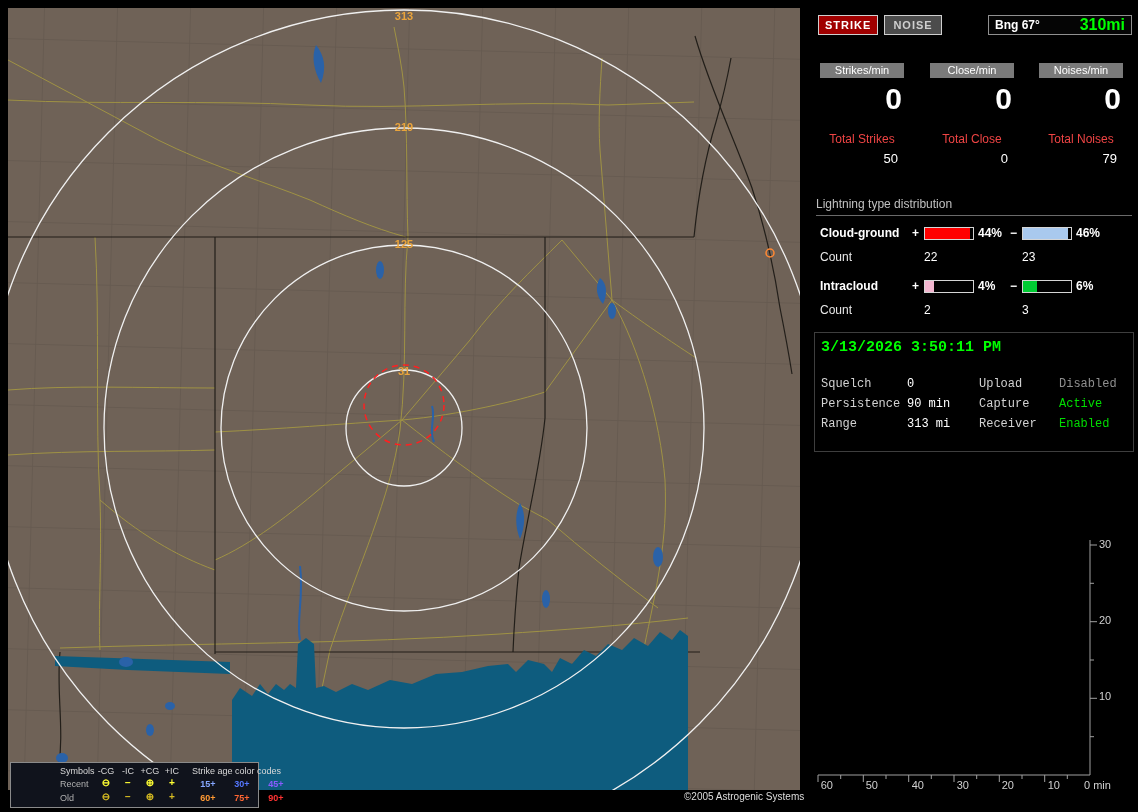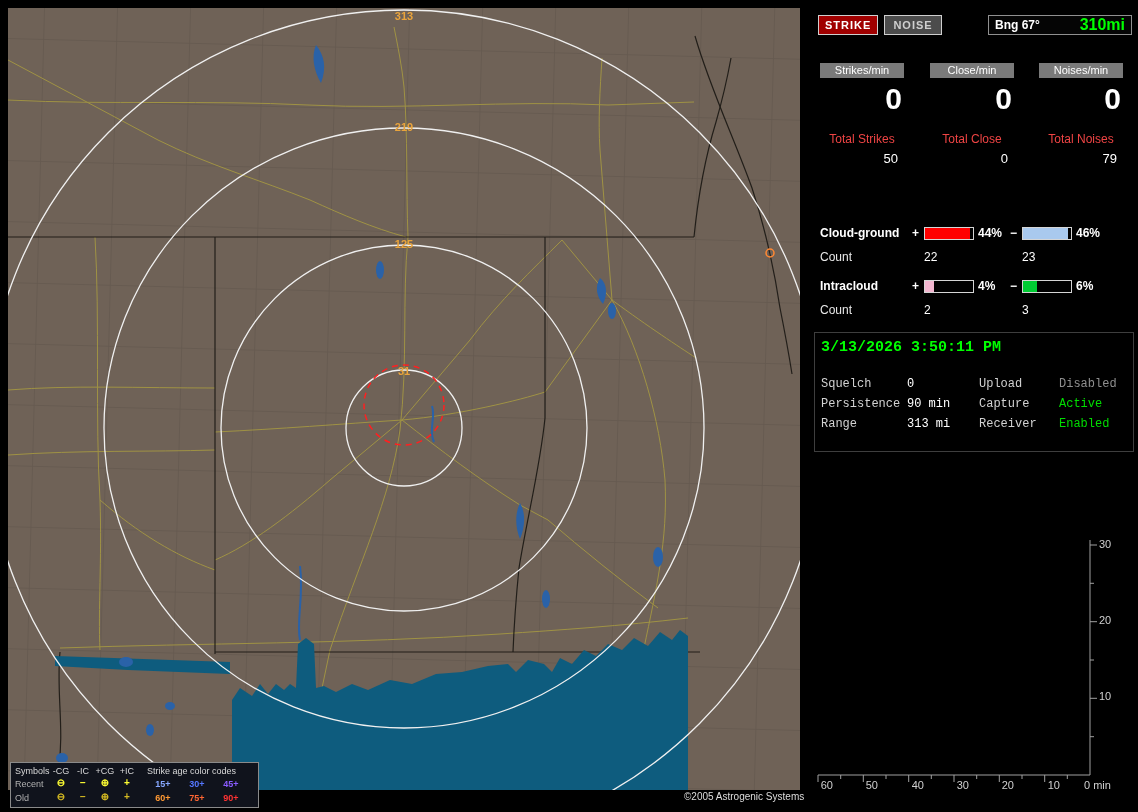--- a/index.html
+++ b/index.html
@@ -5,21 +5,21 @@
   html,body{margin:0;padding:0;background:#000;}
   body{width:1138px;height:812px;overflow:hidden;font-family:"Liberation Sans",sans-serif;}
   .app{position:relative;width:1138px;height:812px;background:#000;}
   .t{position:absolute;white-space:nowrap;}
   
   .map-wrap{position:absolute;left:8px;top:8px;width:792px;height:782px;}
   svg{display:block;font-family:"Liberation Sans",sans-serif;}
   .copyright{position:absolute;left:684px;top:791px;font-size:10px;color:#ddd;}
   
   .legend{position:absolute;left:10px;top:762px;width:247px;height:44px;background:#10131c;border:1px solid #8a8a8a;font-size:9px;}
-  .legend .t{line-height:12px;}
+  .legend .t{line-height:12px;margin-left:45px;}
   .hdr{color:#d8d8d8;}
   .dim{color:#b0b0b0;}
   .sym{font-size:10px;font-weight:bold;text-align:center;width:20px;}
   .age{width:32px;text-align:center;font-weight:bold;}
   .colh{width:20px;text-align:center;}
   
   .panel{position:absolute;left:812px;top:0;width:326px;height:604px;font-size:12px;color:#e8e8e8;}
   .btn{position:absolute;top:15px;height:20px;border:1px solid #cfcfcf;font-family:"Liberation Sans",sans-serif;font-size:11px;font-weight:bold;letter-spacing:1px;cursor:pointer;}
   .btn-strike{left:6px;width:60px;background:#a00000;color:#fff;}
   .btn-noise{left:72px;width:58px;background:#4c4c4c;color:#cfcfcf;}
@@ -174,20 +174,23 @@
     <span class="t zero" style="left:219px">0</span>
 
     <span class="t tlabel" style="left:0">Total Strikes</span>
     <span class="t tlabel" style="left:110px">Total Close</span>
     <span class="t tlabel" style="left:219px">Total Noises</span>
 
     <span class="t tvalue" style="left:0">50</span>
     <span class="t tvalue" style="left:110px">0</span>
     <span class="t tvalue" style="left:219px">79</span>
 
+    <div class="dist-head">
+      <span>Lightning type distribution</span>
+    </div>
 
     <span class="t bold" style="left:8px;top:226px">Cloud-ground</span>
     <span class="t bold" style="left:100px;top:226px">+</span>
     <div class="bar" style="left:112px;top:227px">
       <div class="fill" style="width: 94%; background-color: rgb(255, 0, 0);"></div>
     </div>
     <span class="t bold" style="left:166px;top:226px">44%</span>
     <span class="t bold" style="left:198px;top:226px">−</span>
     <div class="bar" style="left:210px;top:227px">
       <div class="fill" style="width: 94%; background-color: rgb(169, 201, 238);"></div>

